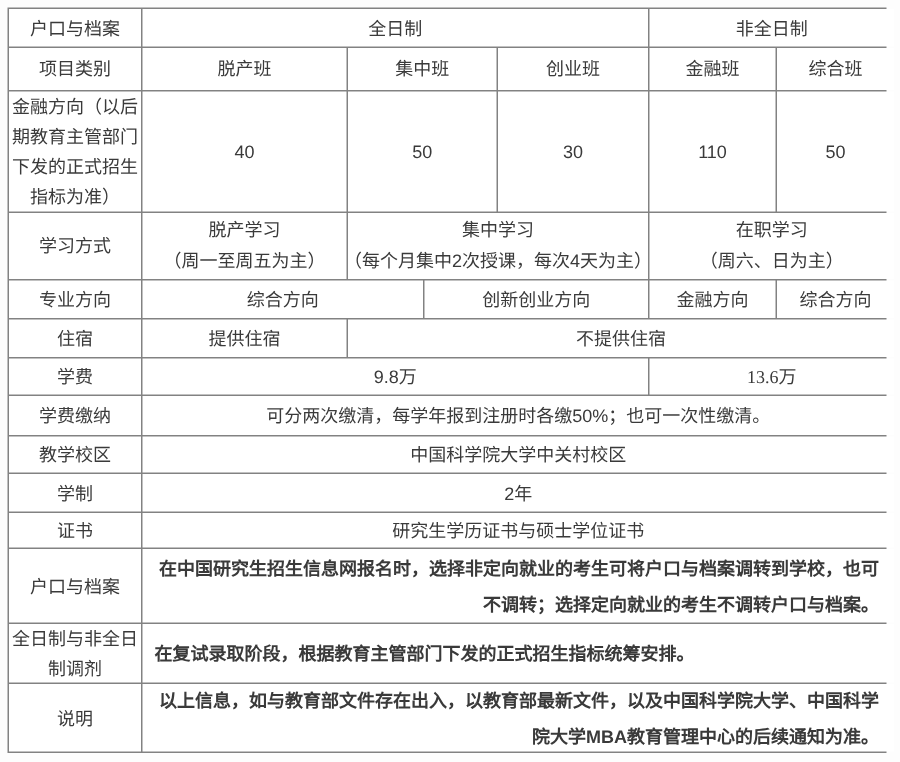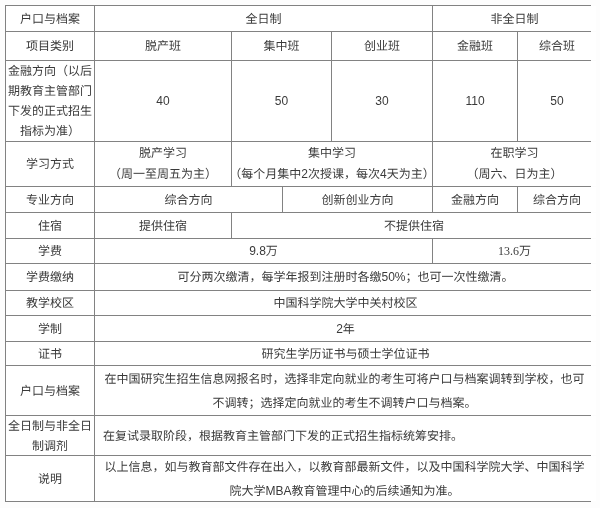--- a/index.html
+++ b/index.html
@@ -39,23 +39,24 @@
     justify-content: center;
     text-align: center;
     overflow: hidden;
   }
   .cell.stack {
     flex-direction: column;
     line-height: 21px;
   }
   .cell.para {
     justify-content: flex-start;
-    text-align: center;
+    text-align: right;
     padding: 0 10px 0 8px;
     line-height: 24px;
+    font-weight: bold;
   }
   .cell.wrap-label {
     padding: 0 2px;
   }
   .nowrap { white-space: nowrap; }
 
   
   .col1 { grid-column: 1; }
   .col2 { grid-column: 2; }
   .col3 { grid-column: 3 / 5; }   

